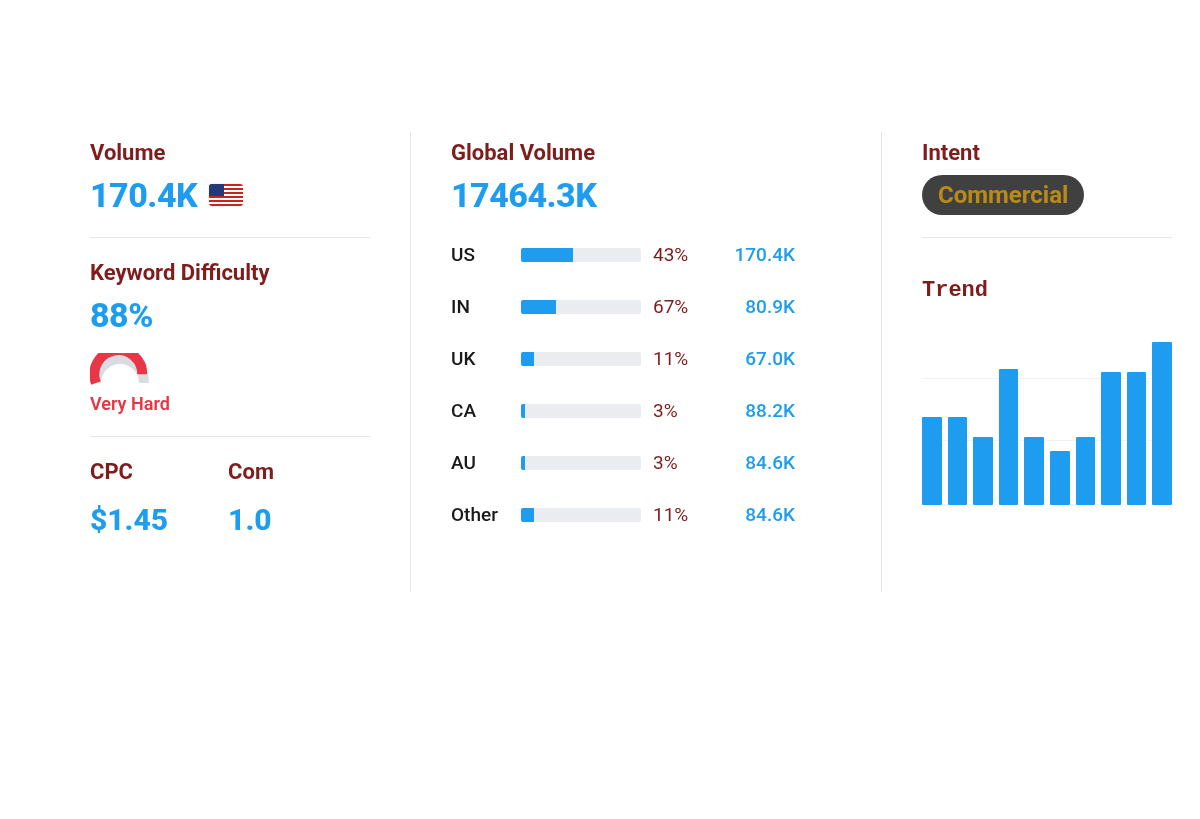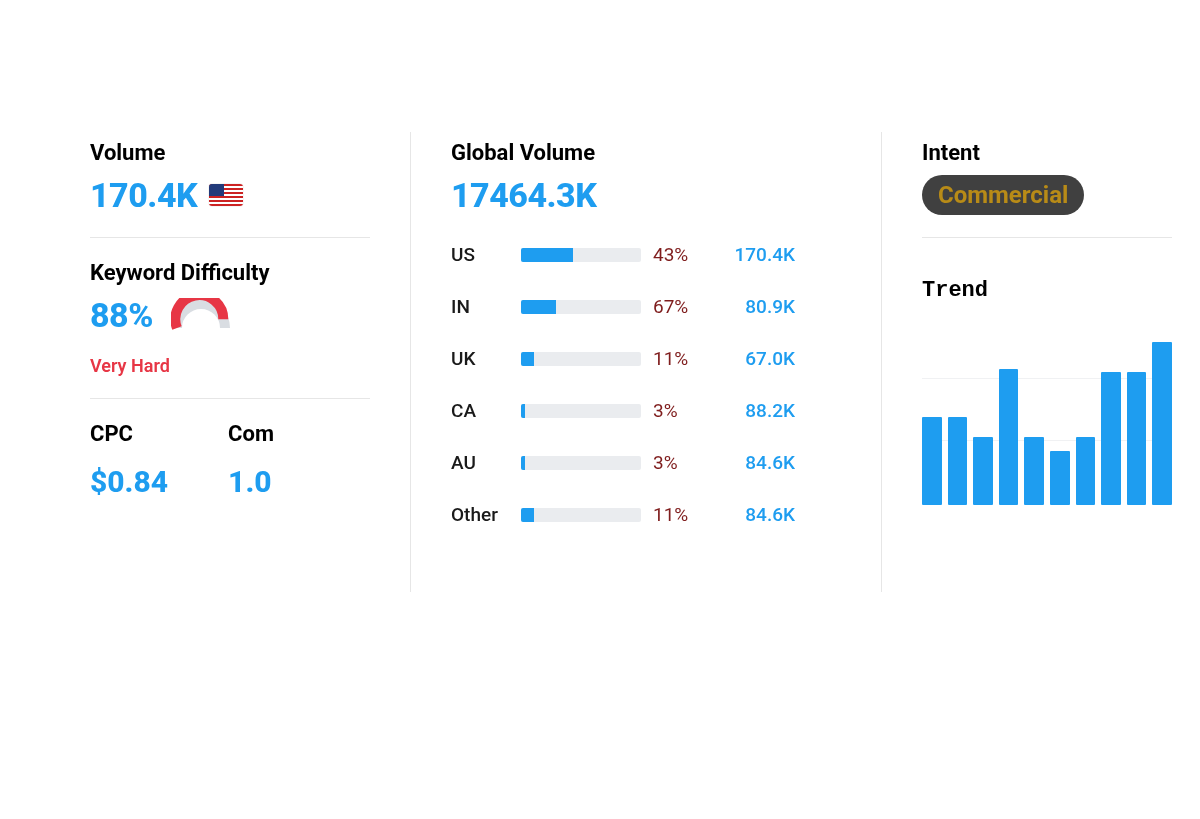--- a/index.html
+++ b/index.html
@@ -27,21 +27,21 @@
     margin-top: -8px;
   }
   .col { display: flex; flex-direction: column; }
   .hr {
     height: 1px; background: #e6e6e6; border: none;
     margin: 22px 0;
   }
   .label {
     font-size: 22px;
     font-weight: 700;
-    color: #000000;
+    color: #7f1d1d;
     margin-bottom: 10px;
   }
   .big-blue {
     font-size: 34px;
     font-weight: 800;
     color: #1e9df0;
     letter-spacing: -0.5px;
   }
   .vol-row { display: flex; align-items: center; gap: 12px; }
   .flag-us {
@@ -51,24 +51,24 @@
     position: relative; overflow: hidden; flex-shrink:0;
     box-shadow: 0 0 1px rgba(0,0,0,.4);
   }
   .flag-us .stripes {
     position:absolute; inset:0;
     background: repeating-linear-gradient(#c22 0 2px,#fff 2px 4px);
   }
   .flag-us .canton {
     position:absolute; left:0; top:0; width:15px; height:12px; background:#223a7a;
   }
-  .kd-row { display:flex; align-items:center; gap:18px; }
+  .kd-row { display:flex; gap:18px;flex-direction:column; }
   .gauge { width:60px; height:34px; position:relative; }
   .gauge svg { width:60px; height:34px; }
-  .red-txt { color:#e73645; font-size:18px; font-weight:600; margin-top:20px; }
+  .red-txt { color:#e73645; font-size:18px; font-weight:600; margin-top:6px; }
   .two-col { display:flex; gap: 60px; }
   .sub .label { margin-bottom: 18px; }
   .val-dark { font-size: 30px; font-weight: 800; color:#1e9df0; }
 
   .gv-table { margin-top: 28px; display:flex; flex-direction:column; gap:29px; }
   .gv-row {
     display:grid;
     grid-template-columns: 58px 120px 54px 76px;
     align-items:center;
     column-gap: 12px;
@@ -137,21 +137,21 @@
         </svg>
       </div>
     </div>
     <div class="red-txt">Very Hard</div>
 
     <hr class="hr">
 
     <div class="two-col">
       <div class="sub">
         <div class="label">CPC</div>
-        <div class="val-dark">$0.84</div>
+        <div class="val-dark">$1.45</div>
       </div>
       <div class="sub">
         <div class="label">Com</div>
         <div class="val-dark">1.0</div>
       </div>
     </div>
   </div>
 
   <div class="vline"></div>
 

